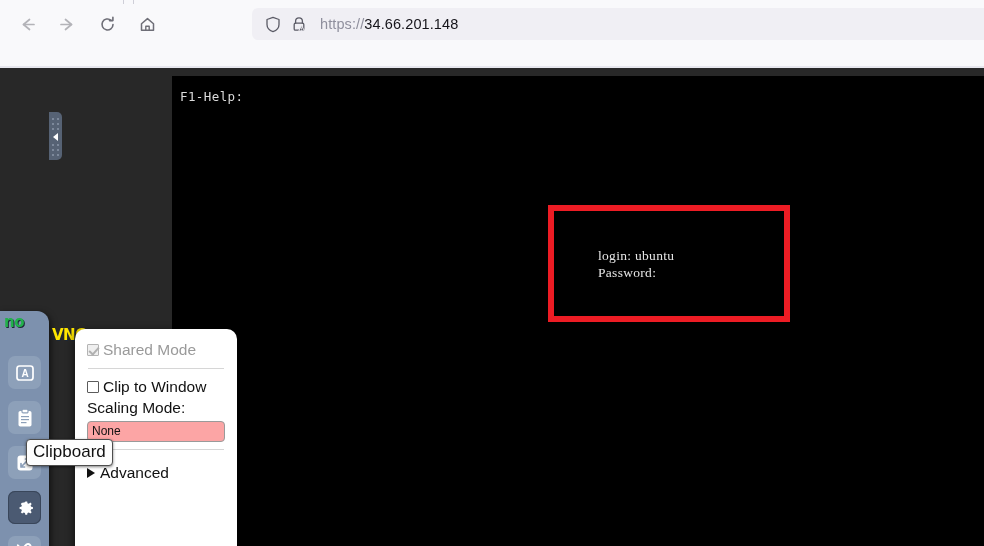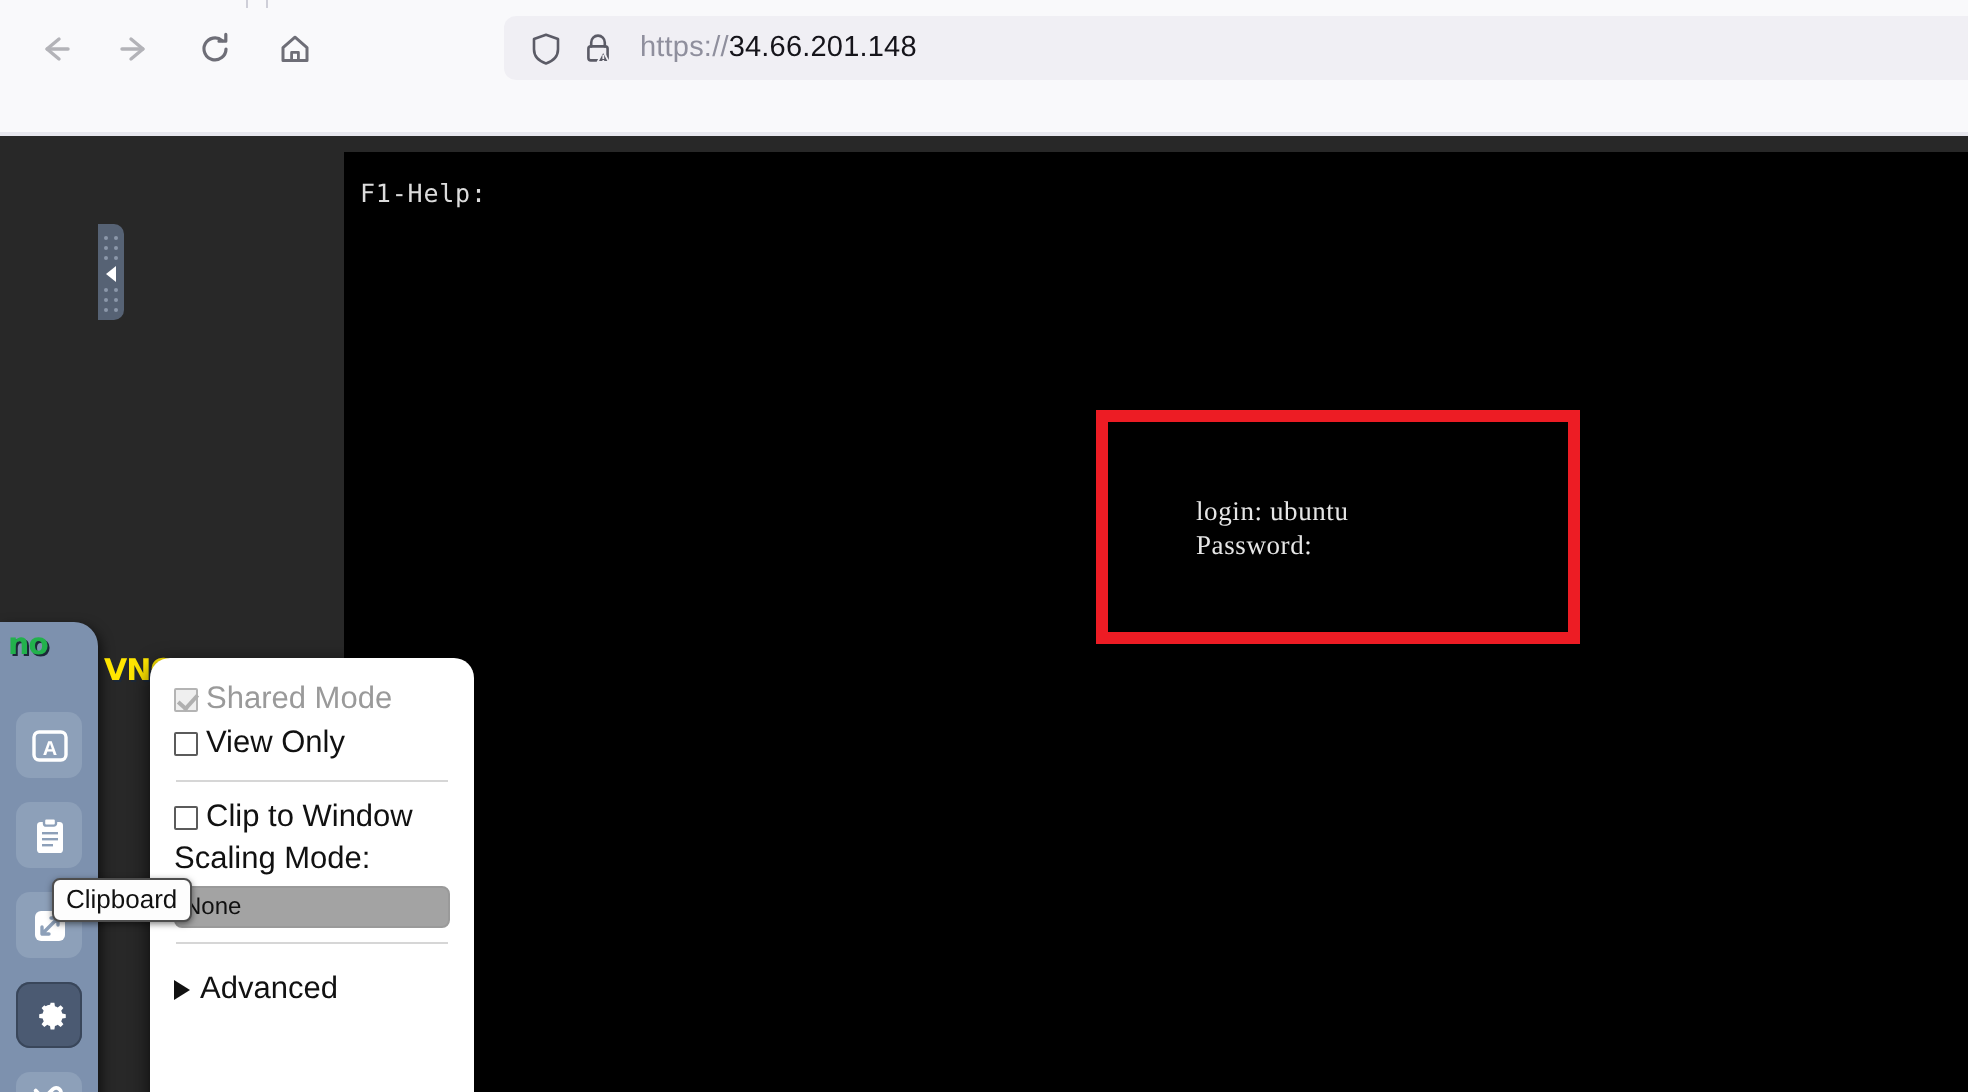--- a/index.html
+++ b/index.html
@@ -129,21 +129,21 @@
   #cb-handle .arrow{
     position:absolute; left:3.5px; top:21px;
     width:0; height:0;
     border-top:4px solid transparent; border-bottom:4px solid transparent;
     border-right:5px solid #ffffff;
   }
 
   
   #clipboard-tooltip{
     position:absolute; left:26px; top:371px;
-    background:#fdfdfd; color:#111; font-size:13px;
+    background:#fdfdfd; color:#111; font-size:17px;
     padding:2px 6px 3px 6px;
     border:1px solid #4d4d4d; border-radius:4px;
     box-shadow:0 1px 3px rgba(0,0,0,0.5);
     z-index:40; white-space:nowrap;
   }
 
   
   #settings-panel{
     position:absolute; left:75px; top:261px; width:162px; height:236px;
     background:#ffffff; border-radius:10px;
@@ -171,21 +171,21 @@
   .chk.on::after{
     content:""; position:absolute; left:3px; top:0px;
     width:4px; height:8px; border:solid #b0b0b0;
     border-width:0 2px 2px 0; transform:rotate(42deg);
   }
   .sep{ height:1px; background:#d6d6d6; margin:7px 1px; }
   .scale-label{ font-size:15.5px; color:#111; line-height:20px; }
   #scaling-select{
     margin-top:3px; width:100%; height:21px;
     border:1px solid #9a9a9a; border-radius:4px;
-    background:#a3a3a3; font-size:12px; color:#111;
+    background:#fca5a5; font-size:12px; color:#111;
     font-family:"Liberation Sans", sans-serif;
     padding:0 4px; line-height:19px;
   }
   #advanced-row{
     display:flex; align-items:center; gap:5px;
     font-size:15.5px; color:#111; margin-top:14px;
   }
   #advanced-row .tri{
     width:0; height:0;
     border-top:5px solid transparent; border-bottom:5px solid transparent;
@@ -352,24 +352,20 @@
   <div id="clipboard-tooltip">Clipboard</div>
 
   <div id="settings-panel">
 
 
     <div class="opt-row disabled">
       <span class="chk dis on"></span>
       <span>Shared Mode</span>
     </div>
 
-    <div class="opt-row">
-      <span class="chk"></span>
-      <span>View Only</span>
-    </div>
 
     <div class="sep"></div>
 
     <div class="opt-row">
       <span class="chk"></span>
       <span>Clip to Window</span>
     </div>
 
     <div class="scale-label">Scaling Mode:</div>
 

